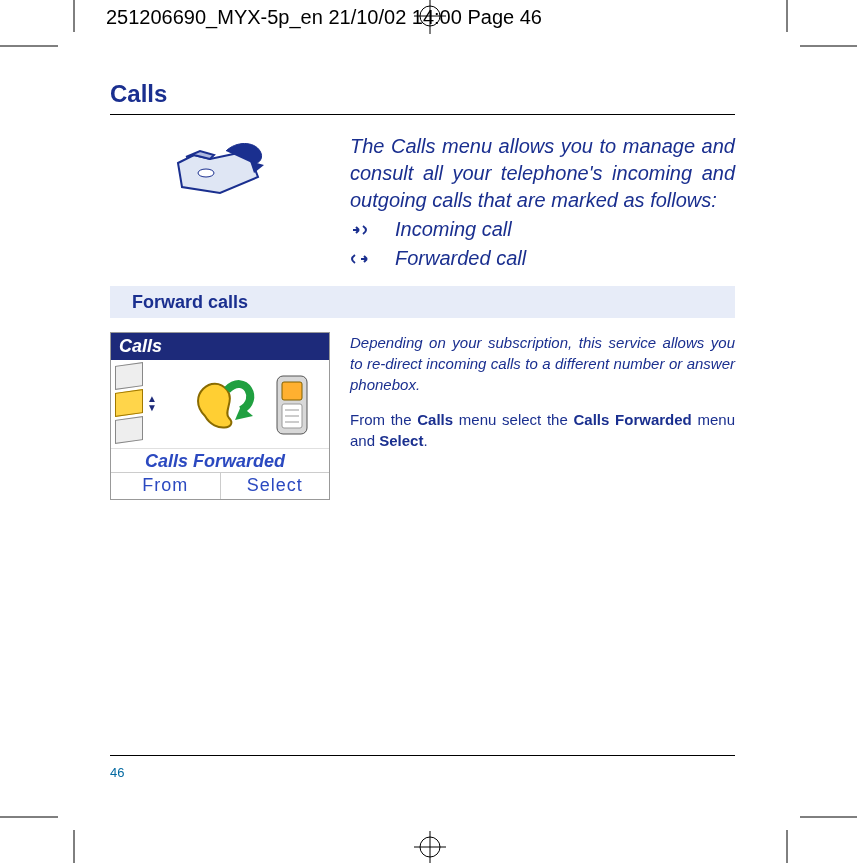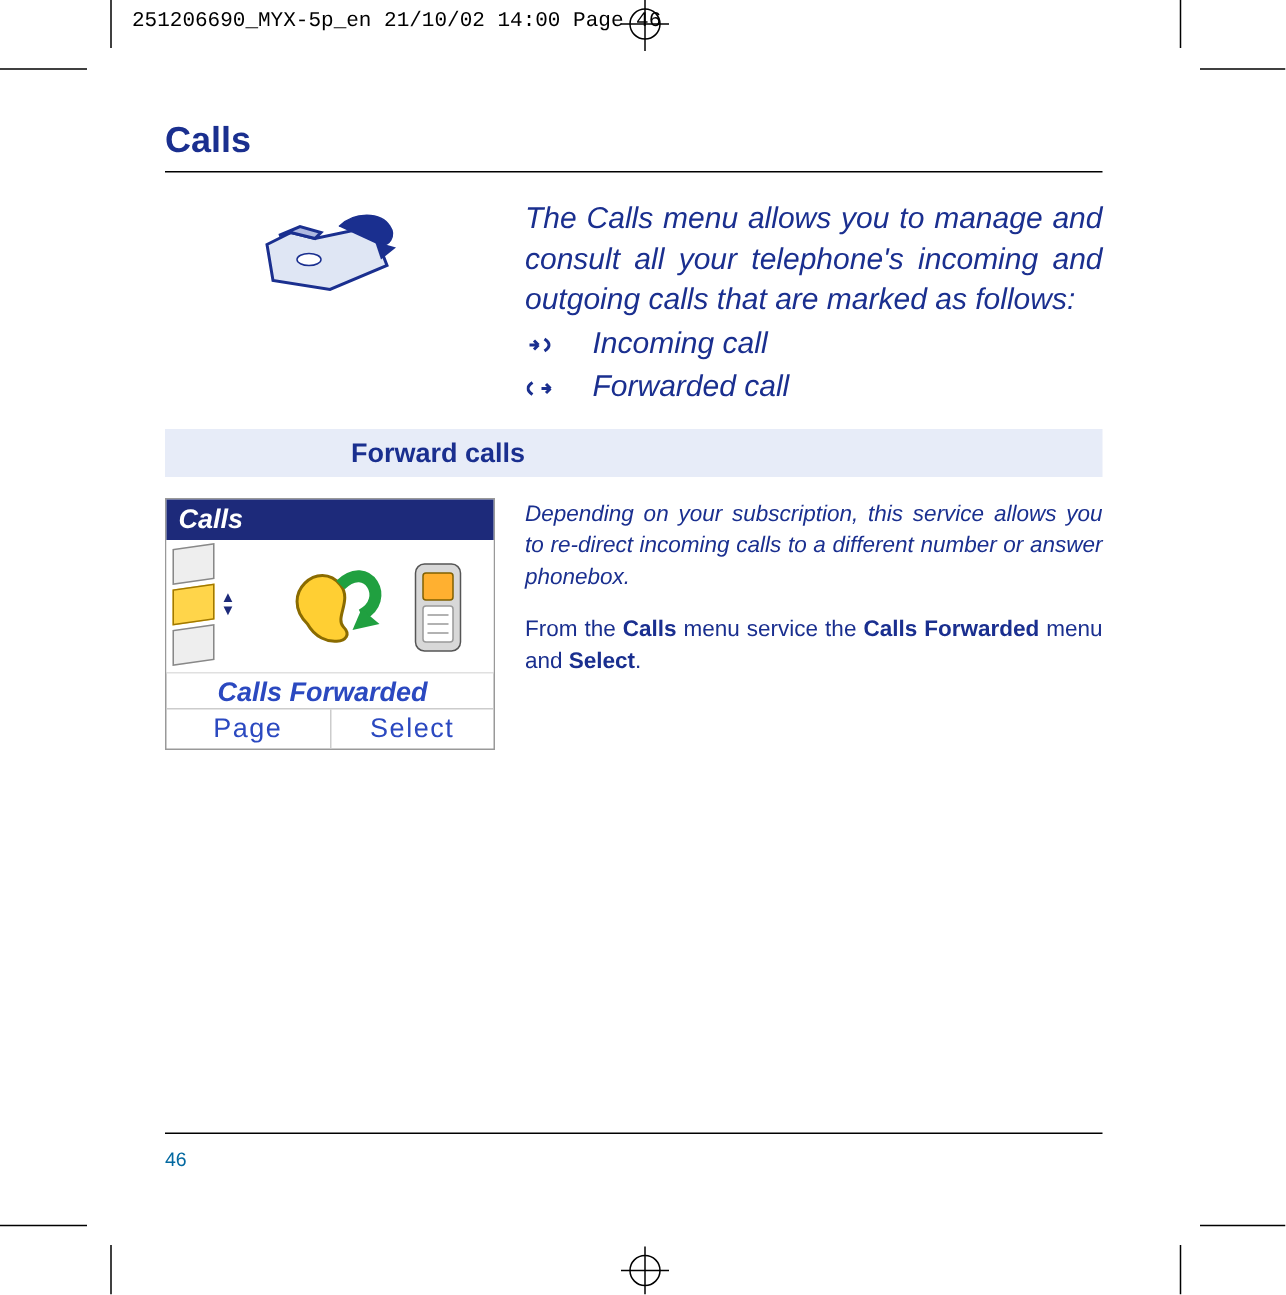--- a/index.html
+++ b/index.html
@@ -2,34 +2,34 @@
 <html><head>
 <meta charset="utf-8">
 <style>
   * { margin:0; padding:0; box-sizing:border-box; }
   html,body { width:857px; height:863px; font-family: "Segoe UI", "Myriad Pro", Arial, sans-serif; background:#fff; color:#000; position:relative; overflow:hidden; }
 
   .crop-marks { position:absolute; top:0; left:0; width:857px; height:863px; pointer-events:none; }
   .crop-marks line { stroke:#000; stroke-width:1; }
   .reg { stroke:#000; fill:none; stroke-width:1; }
 
-  .printer-slug { position:absolute; top:6px; left:88px; font-family: Liberation Mono, monospace; font-size:14px; letter-spacing:0; color:#000; }
+  .printer-slug { position:absolute; top:6px; left:106px; font-family: Liberation Sans, sans-serif; font-size:20px; letter-spacing:0; color:#000; }
 
   .page { position:absolute; top:80px; left:110px; width:625px; height:700px; }
 
   .title { color:#1a2f8f; font-weight:700; font-size:24px; margin-bottom:6px; }
   .title-rule { border:none; border-top:1px solid #000; margin-bottom:18px; }
 
   .intro-row { display:flex; gap:20px; margin-bottom:14px; }
   .intro-icon { width:220px; display:flex; justify-content:center; align-items:flex-start; }
   .intro-text { flex:1; font-style:italic; color:#1a2f8f; font-size:20px; line-height:1.35; text-align:justify; }
   .intro-text .bullet { display:flex; align-items:center; gap:23px; font-style:italic; margin-top:2px; }
   .bullet-icon { width:22px; display:flex; justify-content:center; }
 
-  .subband { background:#e7ecf8; display:flex; align-items:center; height:32px; margin-bottom:14px;text-align:right; }
+  .subband { background:#e7ecf8; display:flex; align-items:center; height:32px; margin-bottom:14px; }
   .subband-title { color:#1a2f8f; font-weight:700; font-size:18px; padding-left:22px; width:240px; }
   .subband-desc { color:#1a2f8f; font-style:italic; font-size:13.5px; }
 
   .body-row { display:flex; gap:20px; }
   .screenshot-col { width:220px; }
   .body-col { flex:1; color:#1a2f8f; font-size:15px; line-height:1.4; }
   .body-col p { margin-bottom:14px; text-align:justify; }
   .body-col .it { font-style:italic; }
   .body-col strong { font-weight:700; }
 
@@ -141,29 +141,29 @@
             <rect x="102" y="10" width="30" height="58" rx="6" fill="#d8d8d8" stroke="#555"></rect>
             <rect x="107" y="16" width="20" height="18" rx="2" fill="#ffb030" stroke="#806000"></rect>
             <rect x="107" y="38" width="20" height="24" rx="2" fill="#fff" stroke="#999"></rect>
             <line x1="110" y1="44" x2="124" y2="44" stroke="#999"></line>
               <line x1="110" y1="50" x2="124" y2="50" stroke="#999"></line>
               <line x1="110" y1="56" x2="124" y2="56" stroke="#999"></line>
           </svg>
         </div>
         <div class="phone-alabel">Calls Forwarded</div>
         <div class="phone-soft">
-          <div>Page</div>
+          <div>From</div>
           <div>Select</div>
         </div>
       </div>
     </div>
 
     <div class="body-col">
       <p class="it">Depending on your subscription, this service allows you to re-direct incom­ing calls to a different number or answer phonebox.</p>
       <p>
-        <span>From the </span><strong>Calls</strong><span> menu service the </span><strong>Calls Forwarded</strong><span> menu and </span><strong>Select</strong><span>.</span>
+        <span>From the </span><strong>Calls</strong><span> menu select the </span><strong>Calls Forwarded</strong><span> menu and </span><strong>Select</strong><span>.</span>
       </p>
     </div>
   </div>
 
   <hr class="foot-rule">
   <div class="page-num">46</div>
 </div>
 
 </body></html>

